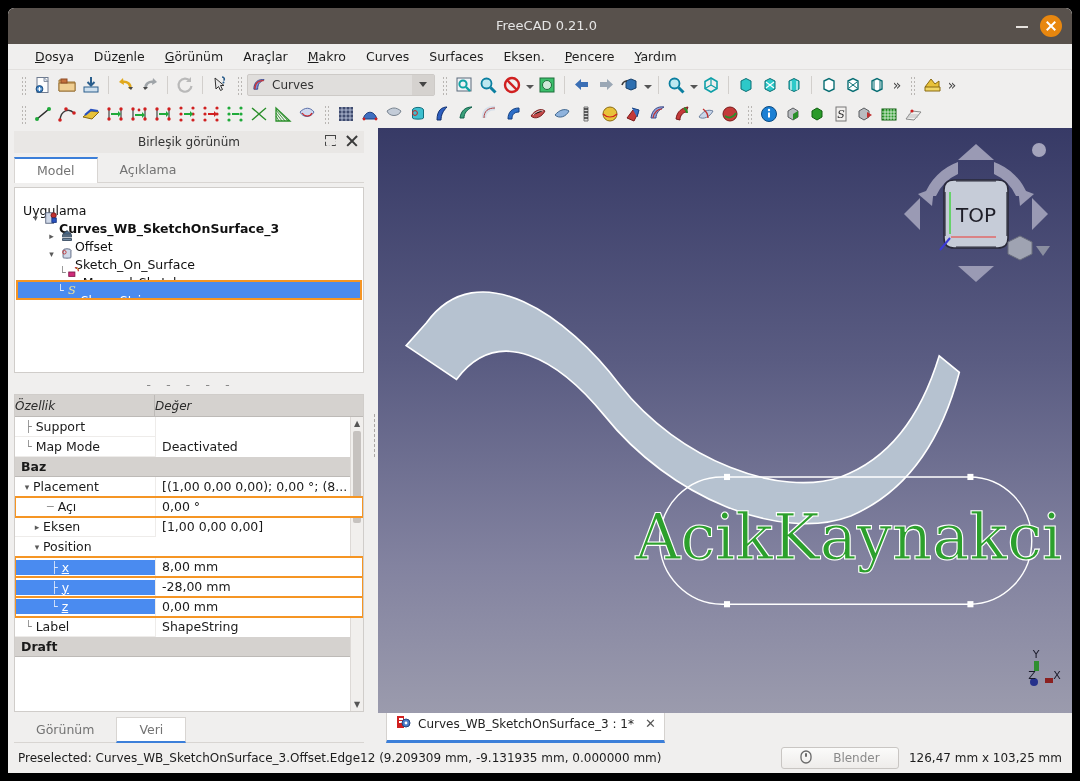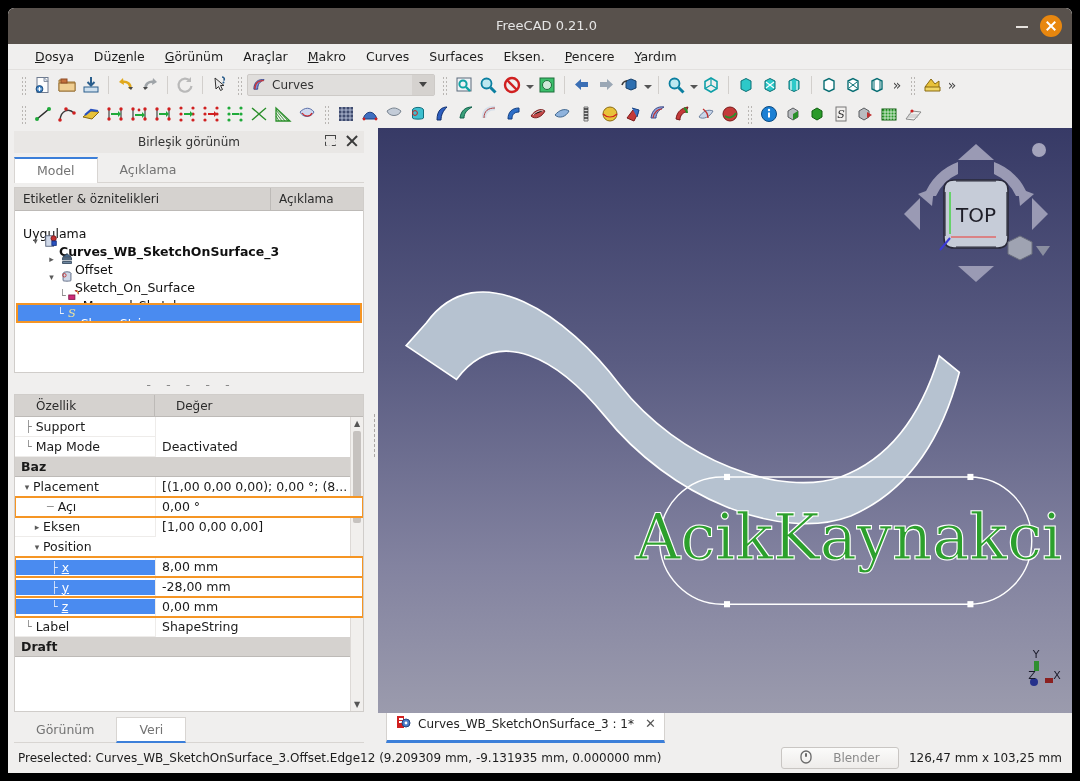--- a/index.html
+++ b/index.html
@@ -171,21 +171,21 @@
   .dashes {
     text-align: center; color: #8a8a8a; font-size: 13px; letter-spacing: 2px;
     padding: 4px 0 2px 0; font-family: "DejaVu Sans Mono", monospace;
   }
 
   .prop-wrap {
     margin: 0 6px 0 6px; background: #fff; border: 1px solid #d0cdca;
     flex: 1; display: flex; flex-direction: column; min-height: 0;
   }
   .prop-hdr { display: flex; height: 22px; background: #d5d2cf; border-bottom: 1px solid #bdbab7; position: relative; }
-  .prop-hdr div.c { font-size: 12px; color: #2b2b2b; line-height: 22px; padding-left: 21px; }
+  .prop-hdr div.c { font-size: 12px; color: #2b2b2b; line-height: 22px; padding-left: 0; font-style: italic; }
   .pc1 { width: 140px; border-right: 1px solid #bdbab7; }
   .pc2 { flex: 1; }
   .prop-body { flex: 1; position: relative; overflow: hidden; }
   .prow {
     height: 20px; display: flex; align-items: center; font-size: 12.5px; position: relative;
     border-bottom: 1px solid #eeecea;
   }
   .prow .pname { width: 140px; flex: 0 0 140px; padding-left: 6px; color: #1a1a1a;
     white-space: nowrap; overflow: hidden; display: flex; align-items: center; }
   .prow .pval { flex: 1; padding-left: 6px; color: #1a1a1a; background: #fff;
@@ -714,24 +714,20 @@
           <div class="ph-ico ph-close"></div>
         </div>
       </div>
 
       <div class="tabstrip">
         <div class="tab active">Model</div>
         <div class="tab">Açıklama</div>
       </div>
 
       <div class="tree-wrap">
-        <div class="tree-hdr">
-          <div class="th1">Etiketler &amp; öznitelikleri</div>
-          <div class="th2">Açıklama</div>
-        </div>
         <div class="tree-body">
 
           <div class="trow">
             <span style="width:4px"></span>
             <span class="txt">Uygulama</span>
           </div>
 
           <div class="trow bold">
             <span style="width:10px"></span>
             <span class="twist">▾</span>

